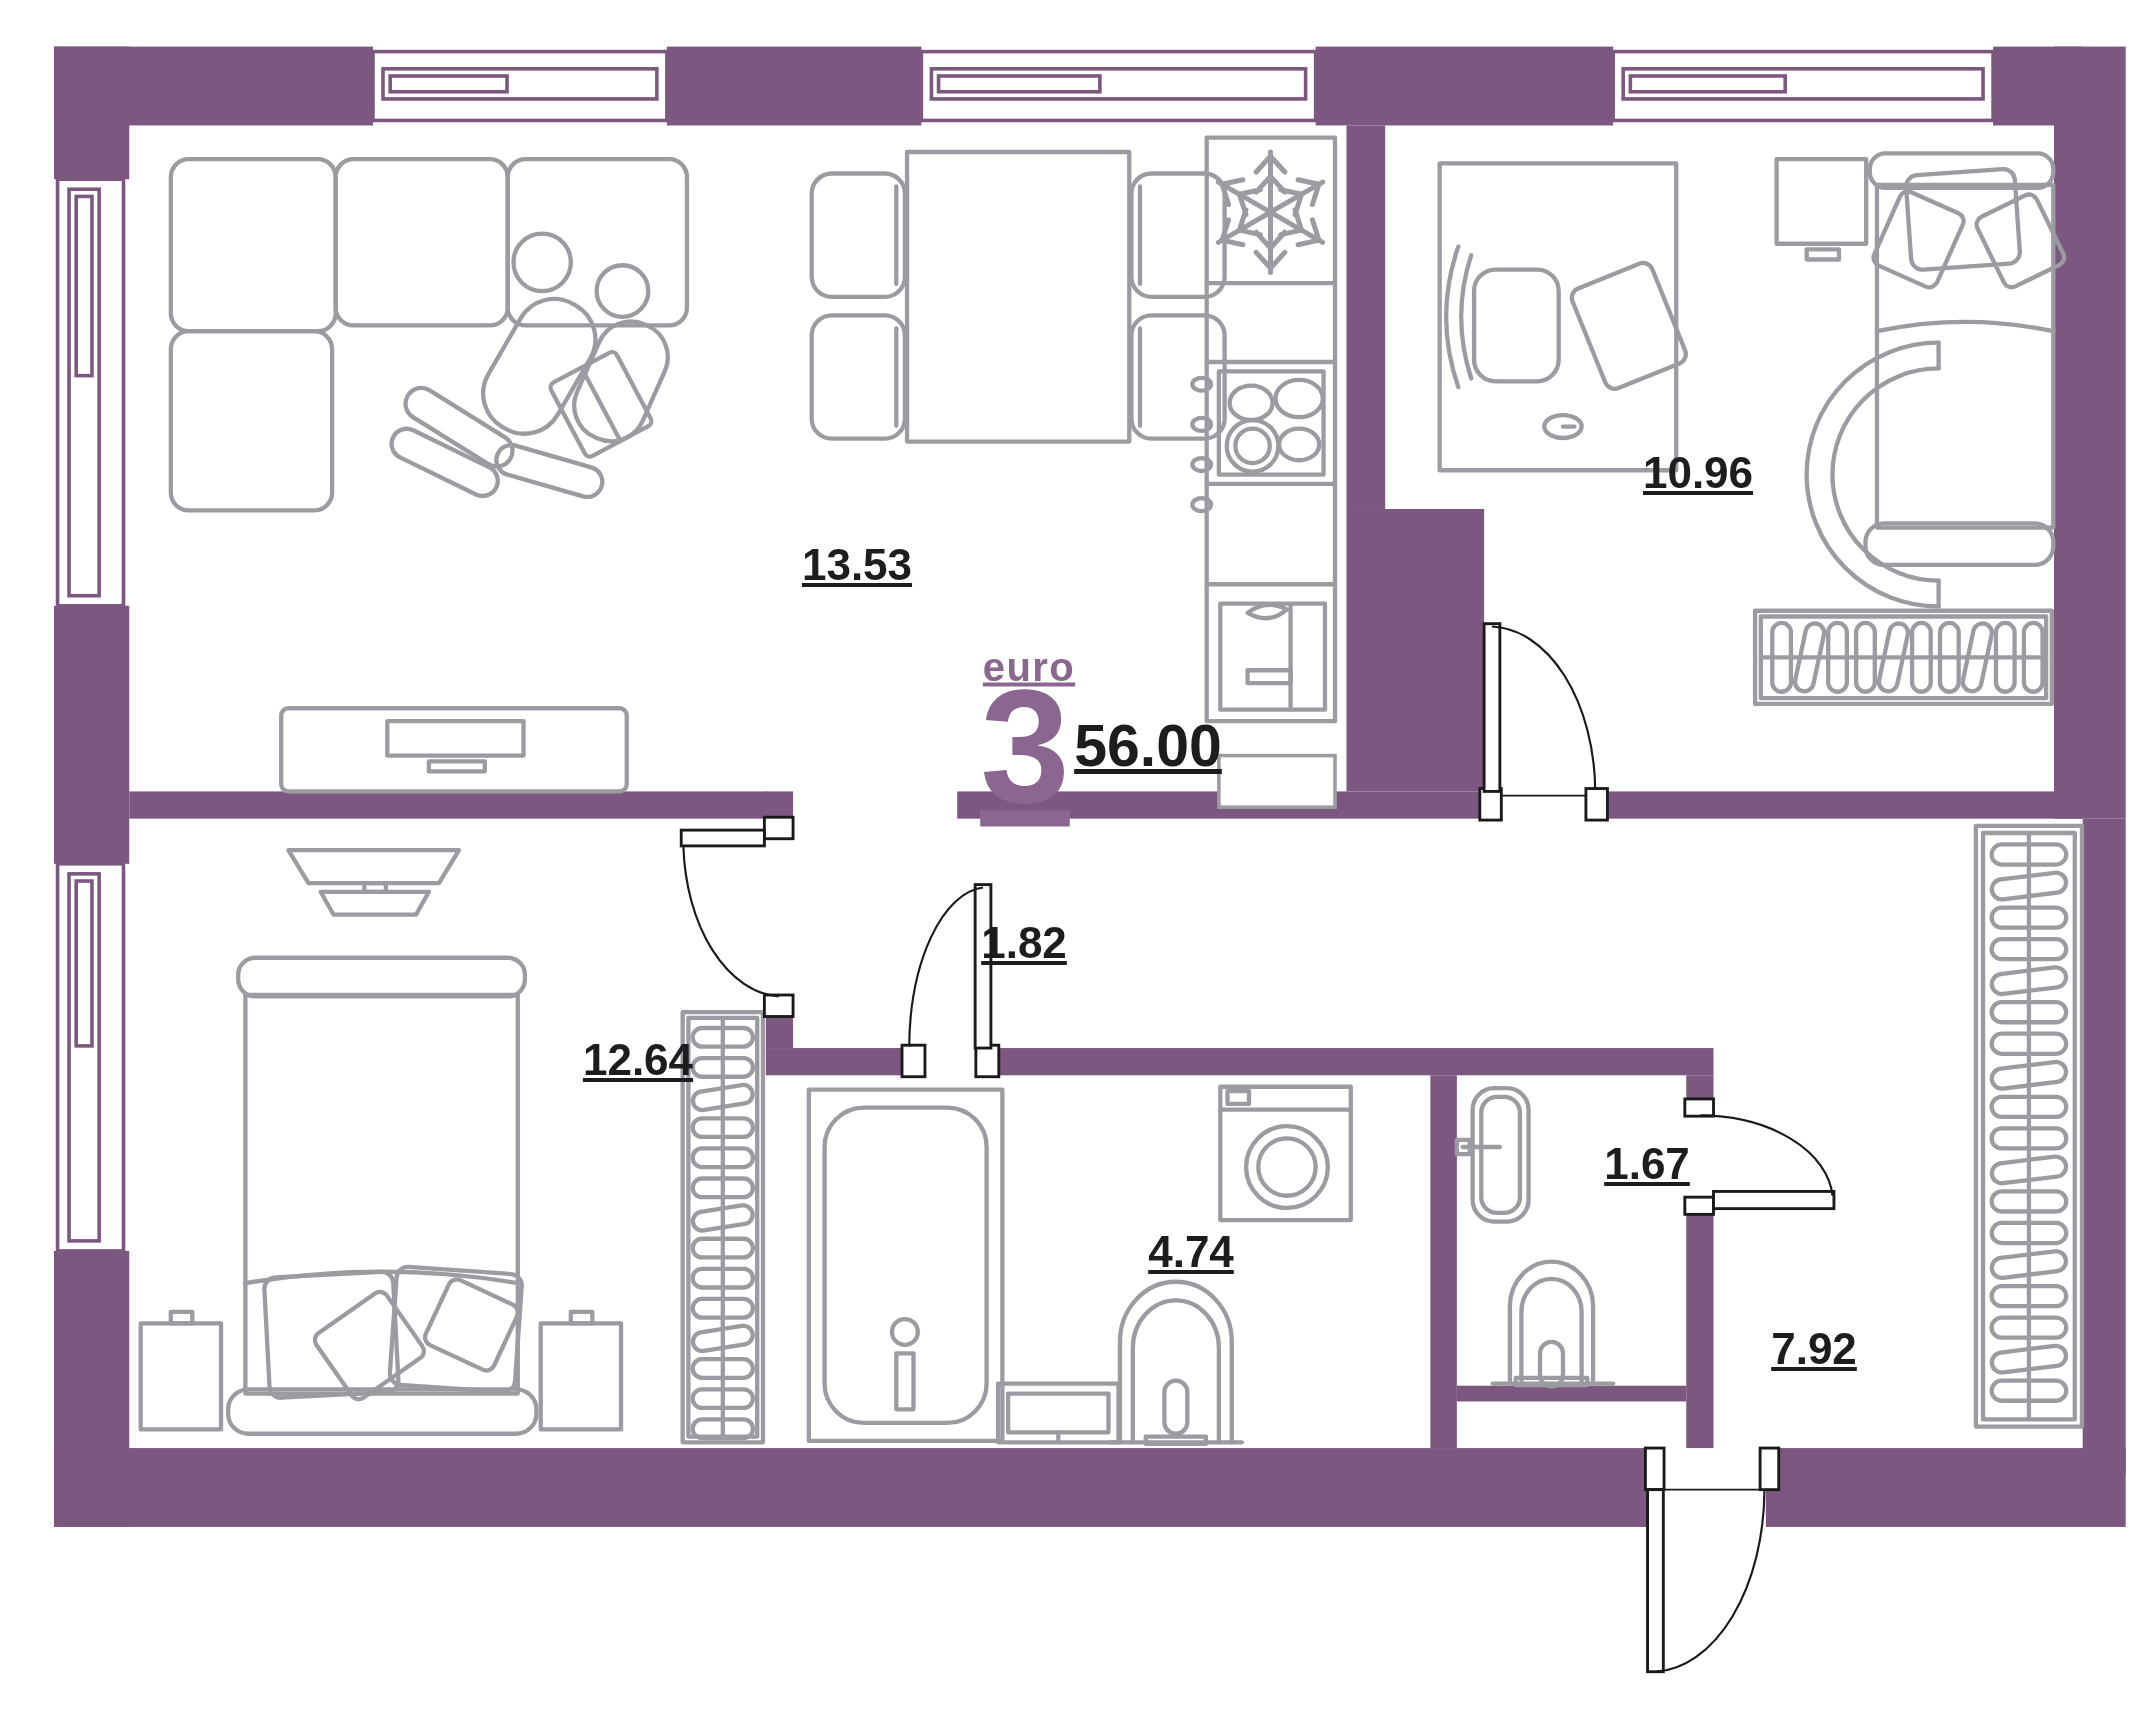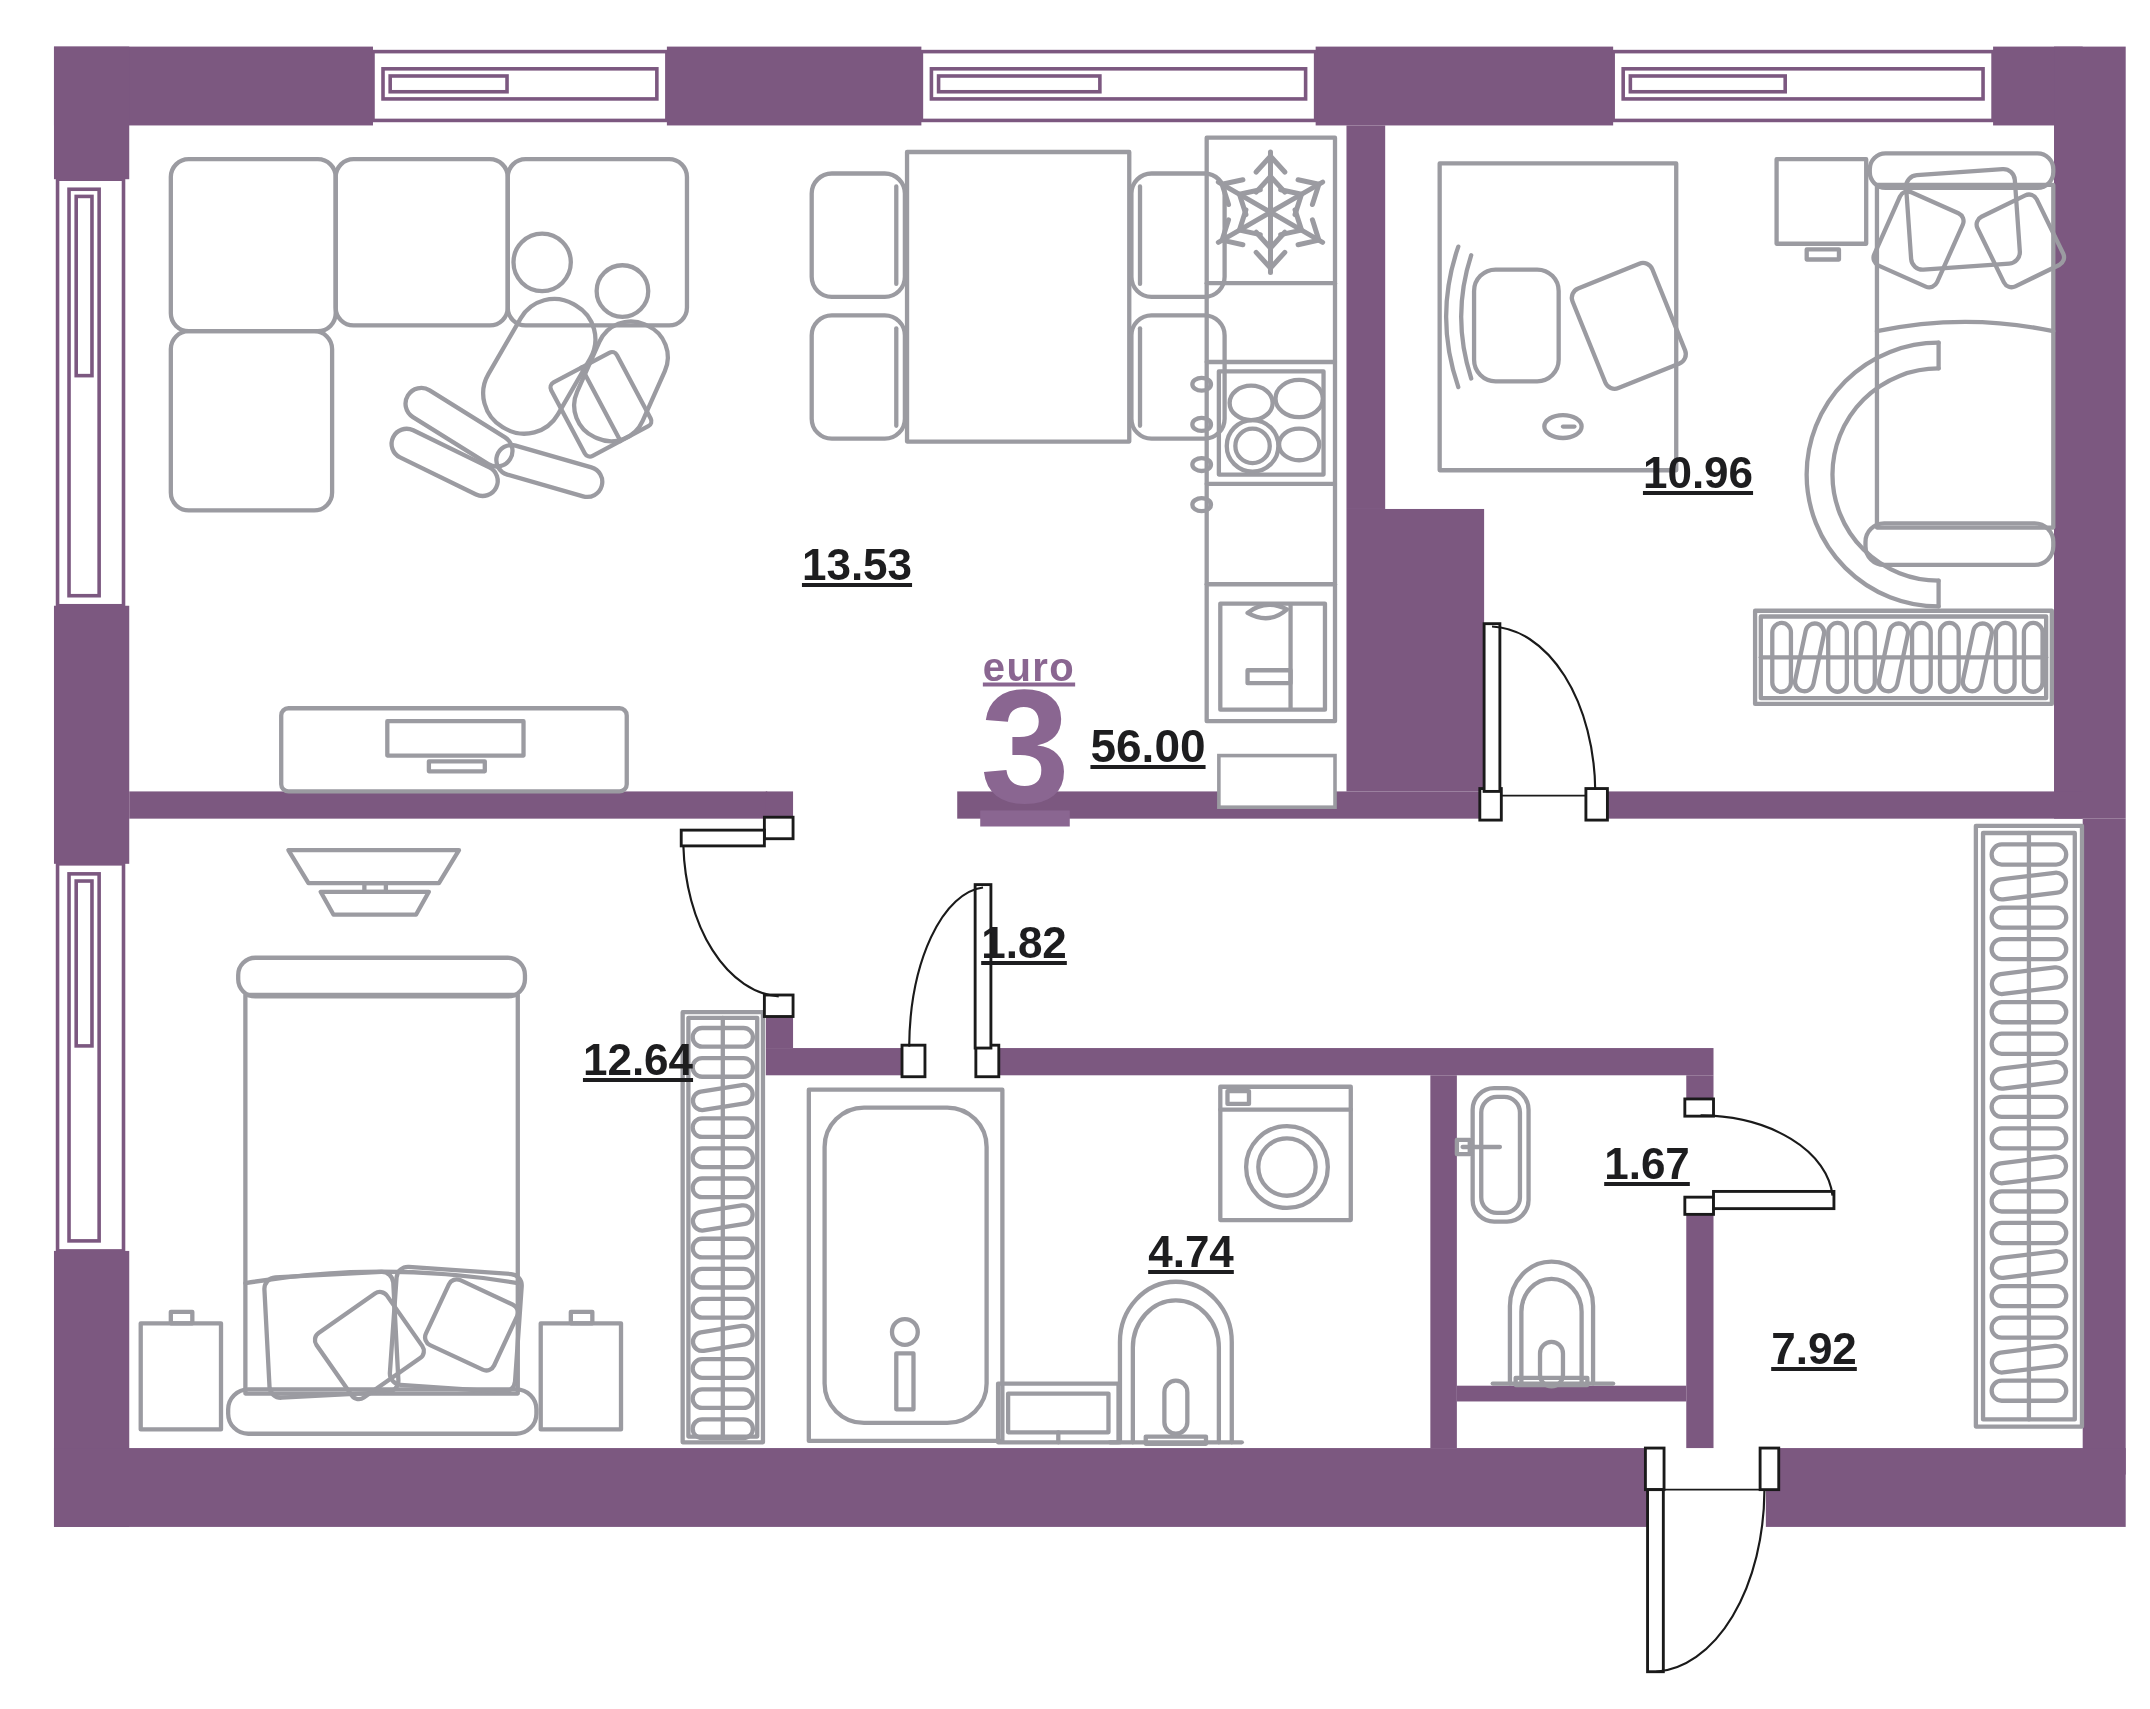--- a/index.html
+++ b/index.html
@@ -17,21 +17,21 @@
   .furnw{fill:#fff;stroke:var(--furniture);stroke-width:6;stroke-linejoin:round;}
   .door-leaf{fill:#fff;stroke:var(--door_line);stroke-width:4;}
   .door-post{fill:#fff;stroke:var(--door_line);stroke-width:4;}
   .door-arc{fill:none;stroke:var(--door_line);stroke-width:3;}
   .door-line{fill:none;stroke:var(--door_line);stroke-width:2.5;}
   .lbl{position:absolute;transform:translate(-50%,-50%);font-weight:700;font-size:44px;
        color:var(--text);white-space:nowrap;z-index:2;text-decoration:underline;}
   .lbl-accent{color:var(--accent);}
   .lbl-euro{font-size:40px;letter-spacing:1.4px;}
   .lbl-rooms{font-size:161px;}
-  .lbl-total{font-size:46px;}
+  .lbl-total{font-size:59px;}
 </style>
 </head>
 <body>
 
 <div class="plan">
 <svg viewBox="0 0 3000 2384">
 
   <g>
 
     <rect class="wall" x="75" y="65" width="445" height="110"></rect>

